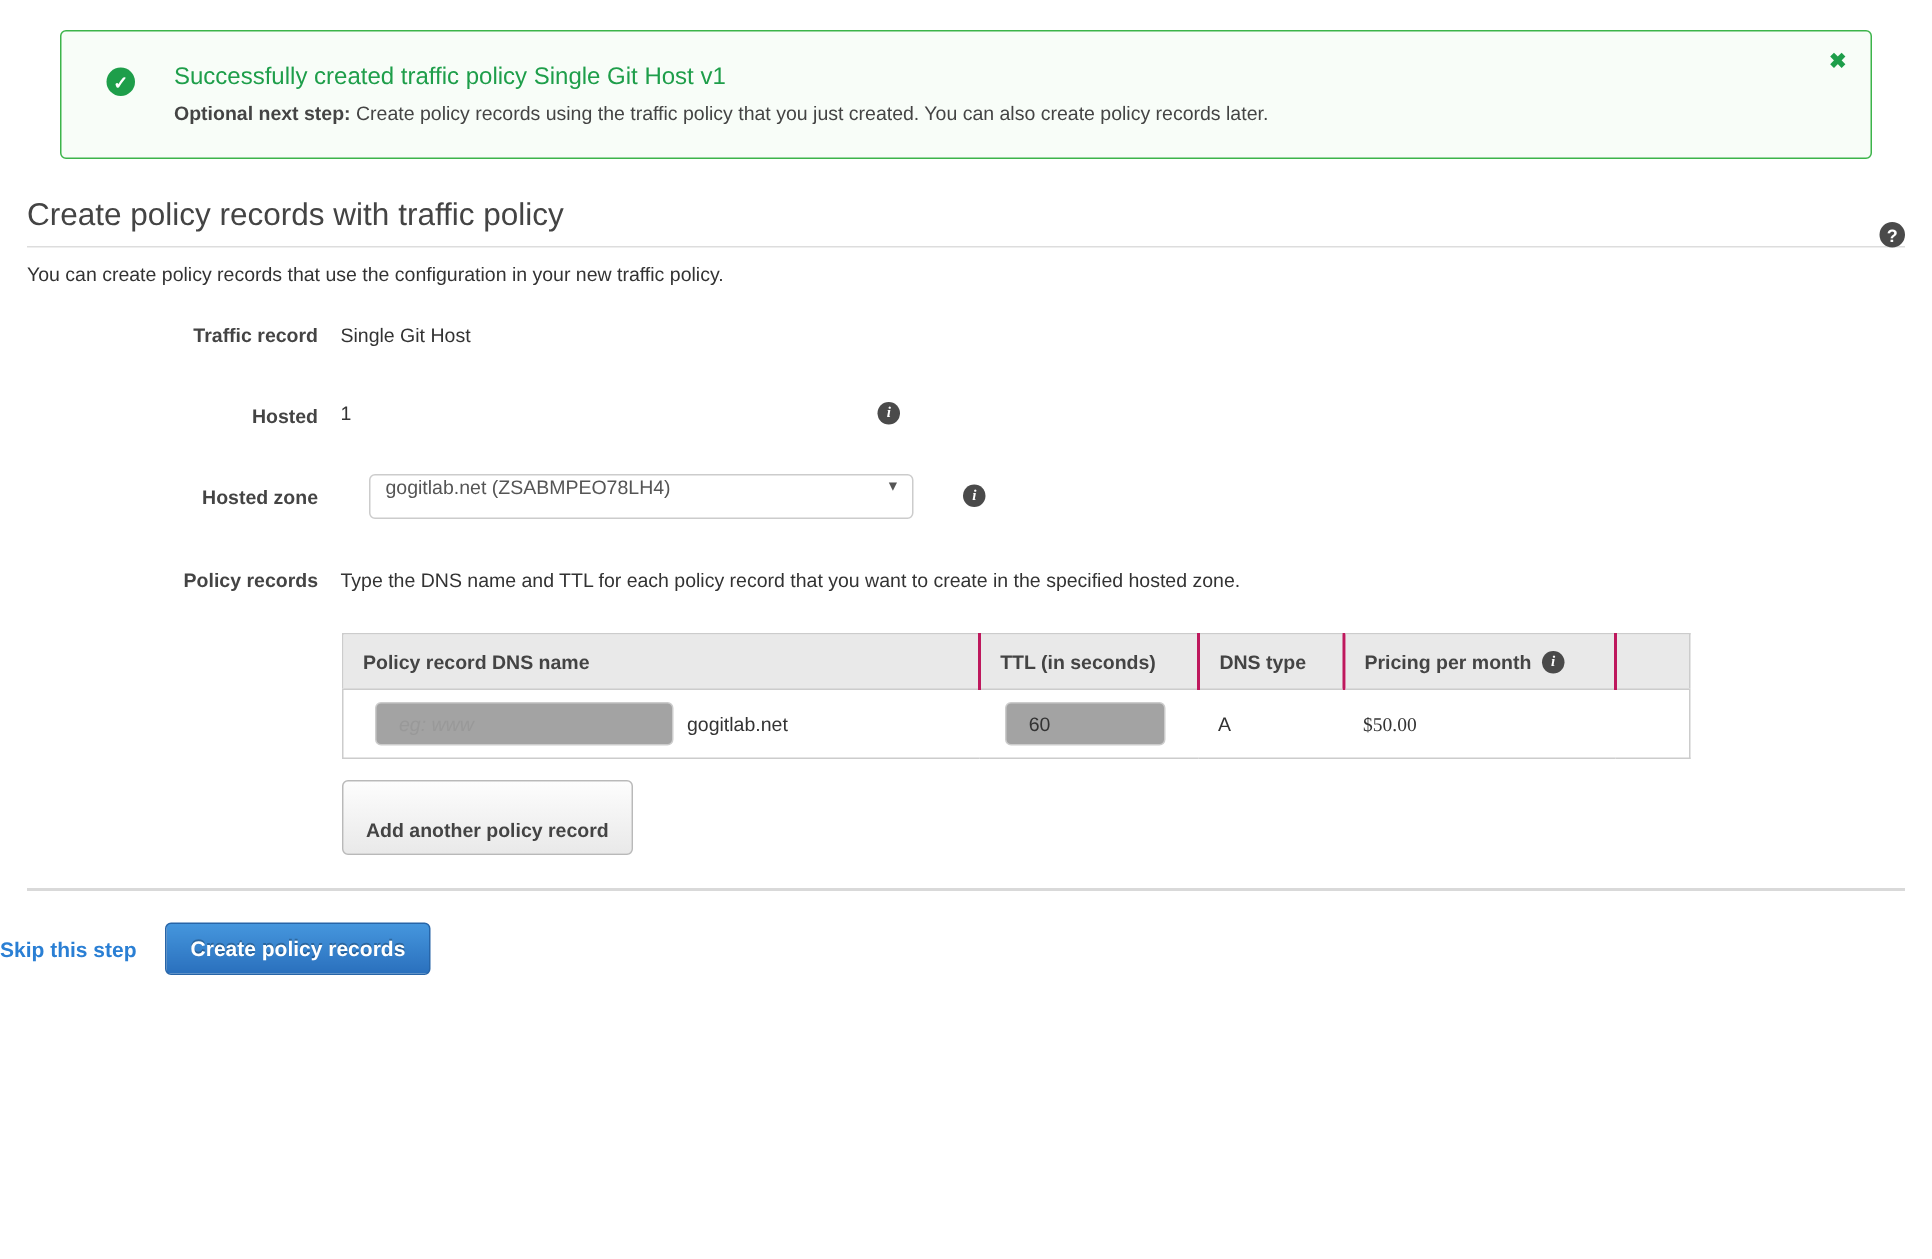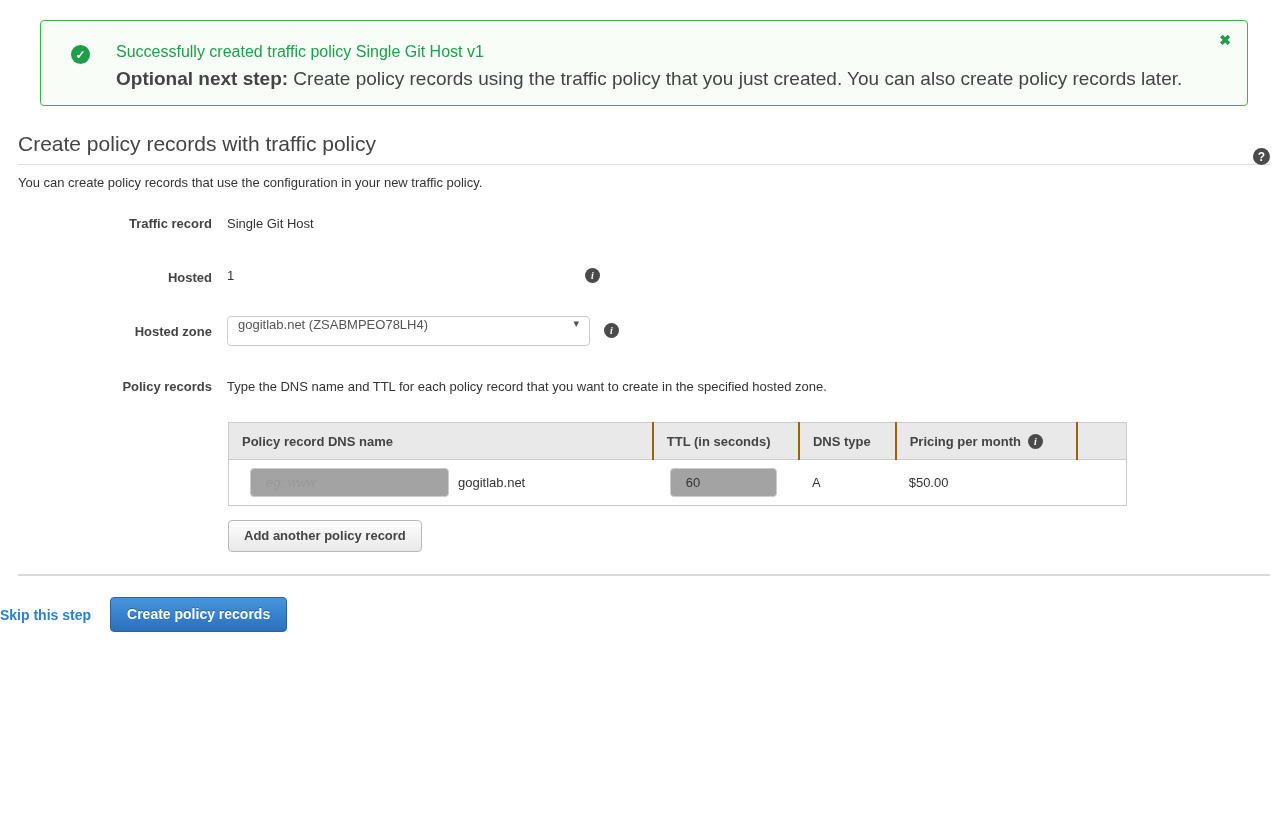--- a/index.html
+++ b/index.html
@@ -30,21 +30,21 @@
     color: #fff; font-size: 12px; font-weight: bold;
     display: flex; align-items: center; justify-content: center;
     line-height: 1;
   }
   .banner-title {
     color: #1e9e4a;
     font-size: 16px;
     margin: 0 0 7px 0;
     font-weight: normal;
   }
-  .banner-sub { font-size: 19px; color: #444; }
+  .banner-sub { font-size: 13px; color: #444; }
   .banner-sub b { font-weight: bold; }
   .banner-close {
     position: absolute; right: 14px; top: 10px;
     color: #1e9e4a; font-size: 14px; font-weight: bold;
     cursor: pointer; line-height: 1;
     background: none; border: none; padding: 2px;
     font-family: "Liberation Sans", sans-serif;
   }
 
   
@@ -70,21 +70,21 @@
     width: 212px; flex: 0 0 212px;
     text-align: right; font-weight: bold; color: #444;
     padding-top: 2px;
   }
   .form-value { margin-left: 15px; color: #333; padding-top: 2px; }
 
   .row-traffic { margin-top: 24px; height: 54px; }
   .row-version { height: 54px; }
   .row-version .ver-wrap { display: flex; align-items: center; margin-left: 15px; }
   .row-version .ver-value { width: 358px; color: #333; }
-  .row-hosted { height: 55px; }
+  .row-hosted { height: 55px; gap: 19px; }
   .row-policy { margin-bottom: 28px; }
 
   .info-icon {
     width: 15px; height: 15px; border-radius: 50%;
     background: #4a4a4a; color: #fff;
     font-size: 10px; font-weight: bold; font-style: italic;
     font-family: "Liberation Serif", serif;
     display: inline-flex; align-items: center; justify-content: center;
     cursor: pointer; flex: 0 0 15px;
   }
@@ -108,21 +108,21 @@
   table.records {
     border-collapse: collapse; table-layout: fixed;
     width: 899px;
     border: 1px solid #ccc;
   }
   table.records th {
     background: #e9e9e9;
     font-size: 13px; font-weight: bold; color: #444;
     text-align: left;
     height: 37px; padding: 0 8px 0 13px;
-    border-right: 2px solid #a16207;
+    border-right: 2px solid #be185d;
     border-bottom: 1px solid #ccc;
     white-space: nowrap; overflow: hidden;
   }
   table.records th:last-child { border-right: none; }
   table.records td {
     background: #fff;
     height: 46px; padding: 0 8px 0 13px;
     font-size: 13px; color: #333;
     vertical-align: middle;
   }
@@ -139,27 +139,27 @@
     height: 29px; border: 1px solid #ccc; border-radius: 4px;
     padding: 0 15px; font-size: 13px; color: #333;
     font-family: "Liberation Sans", sans-serif;
     background: #a3a3a3; outline: none;
   }
   input.dns-input { width: 199px; }
   input.dns-input::placeholder { color: #999; font-style: italic; }
   .dns-suffix { margin-left: 9px; color: #333; }
   input.ttl-input { width: 107px; margin-left: 4px; }
   .type-cell-pad { padding-left: 2px; }
-  .price-cell-pad { padding-left: 12px; }
+  .price-cell-pad { padding-left: 12px; font-family: Liberation Serif, serif; }
 
   
   .btn-secondary {
     margin: 14px 0 0 228px;
     display: inline-block;
-    padding: 7px 15px 8px 15px;
+    padding: 25px 15px 8px 15px;
     font-size: 13px; font-weight: bold; color: #444;
     font-family: "Liberation Sans", sans-serif;
     background: linear-gradient(#fdfdfd, #e9e9e9);
     border: 1px solid #b9b9b9; border-radius: 4px;
     cursor: pointer;
   }
 
   .footer-rule {
     border: none; border-top: 2px solid #d9d9d9;
     margin: 22px 18px 0 18px;

